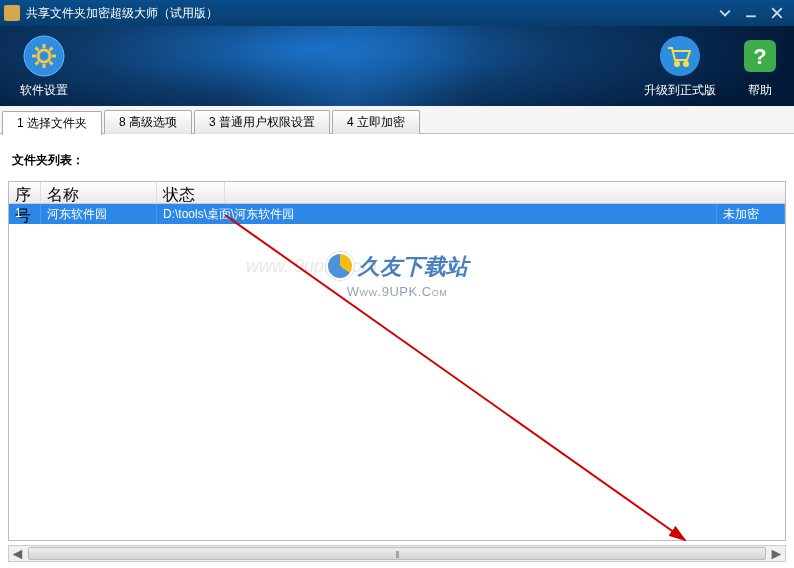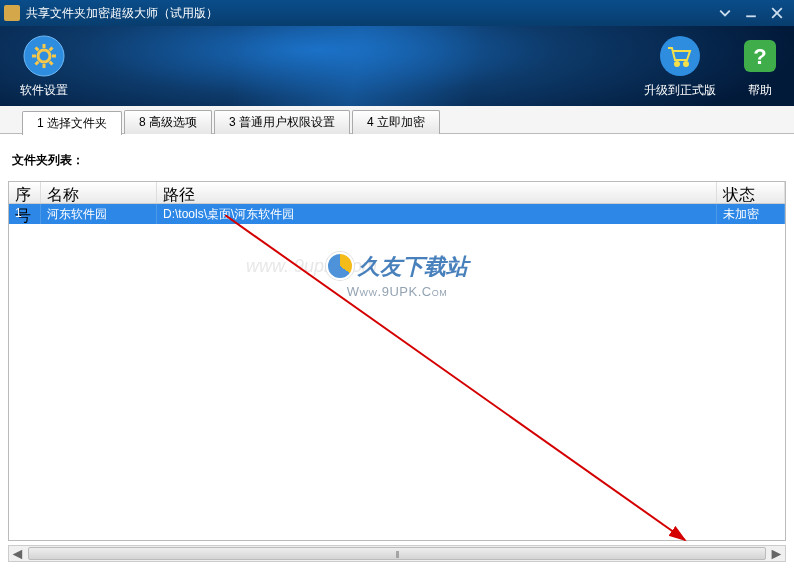--- a/index.html
+++ b/index.html
@@ -37,21 +37,21 @@
 .toolbar-item { display: flex; flex-direction: column; align-items: center; color: #fff; font-size: 12px; cursor: pointer; position: relative; z-index: 1; }
 .toolbar-item .icon { width: 44px; height: 44px; margin-bottom: 4px; }
 .toolbar-left { margin-left: 8px; text-align: right; }
 .toolbar-right { margin-left: auto; display: flex; gap: 22px; }
 
 .tabs-row {
   height: 28px;
   background: #f5f5f5;
   border-bottom: 1px solid #bbb;
   display: flex;
-  padding-left: 22px;
+  padding-left: 2px;
   padding-top: 4px;
 }
 .tab {
   height: 24px;
   padding: 0 14px;
   margin-right: 2px;
   border: 1px solid #aaa;
   border-bottom: none;
   background: linear-gradient(to bottom, #fff, #e6e6e6);
   font-size: 12px;
@@ -225,21 +225,20 @@
     </div>
 </div>
 
 <div class="content">
   <div class="list-label">文件夹列表：</div>
 
   <div class="table-container">
     <div class="table-header">
       <div class="th th-index">序号</div>
       <div class="th th-name">名称</div>
-      <div class="th th-path">路径</div>
       <div class="th th-status">状态</div>
     </div>
     <div class="table-row">
       <div class="td th-index">1</div>
       <div class="td th-name">河东软件园</div>
       <div class="td th-path">D:\tools\桌面\河东软件园</div>
       <div class="td th-status">未加密</div>
     </div>
 
     <div class="watermark">

